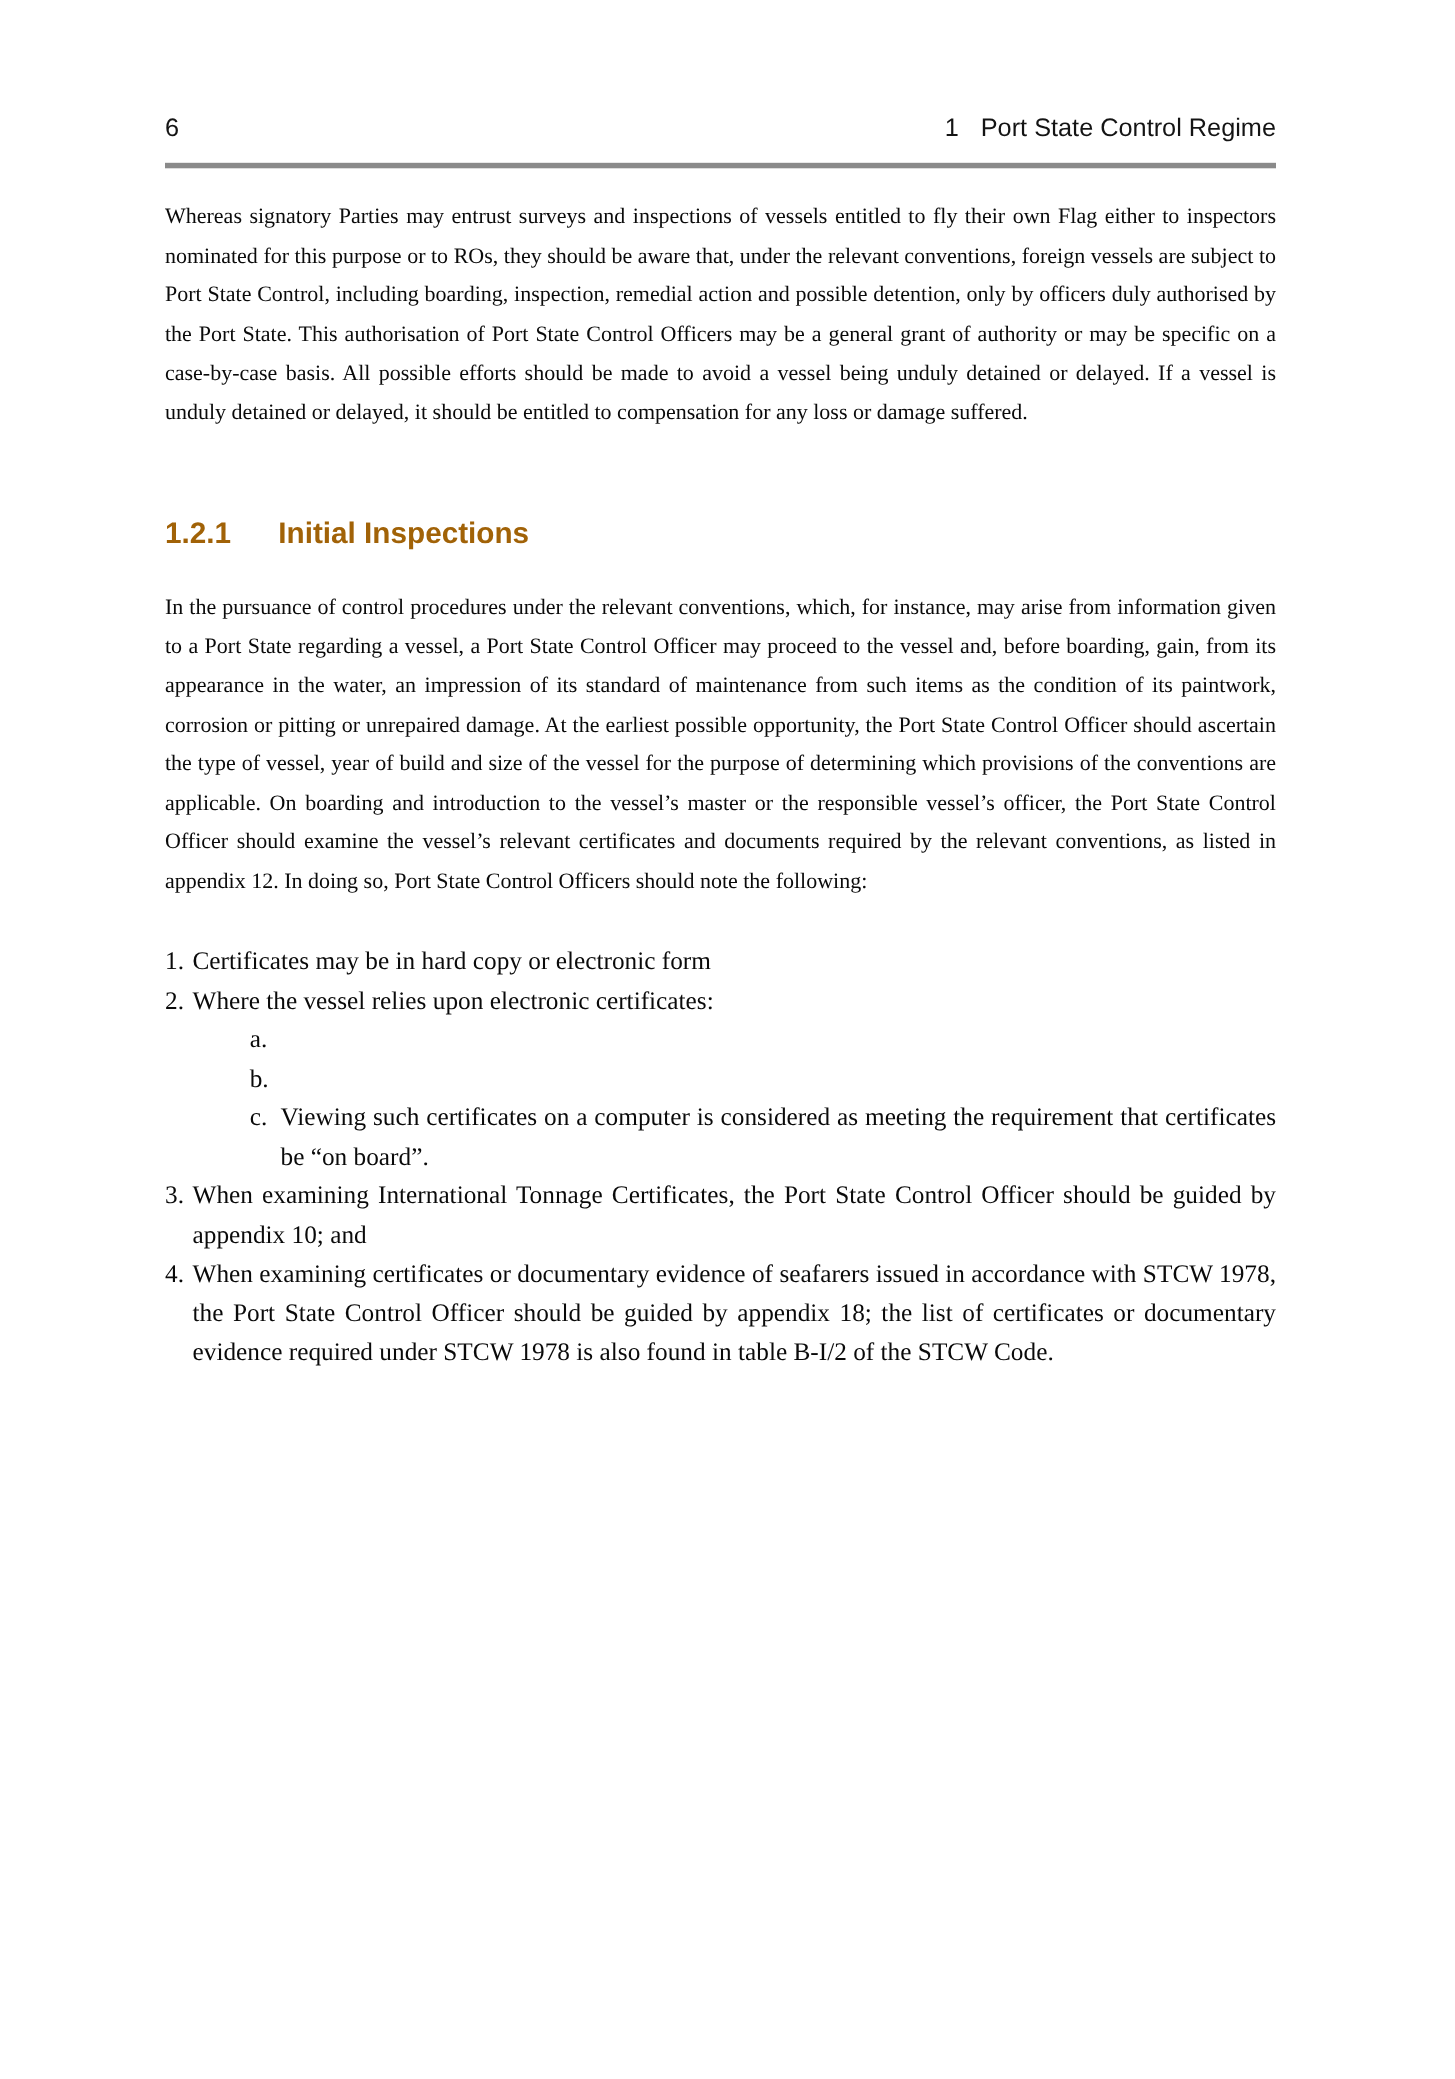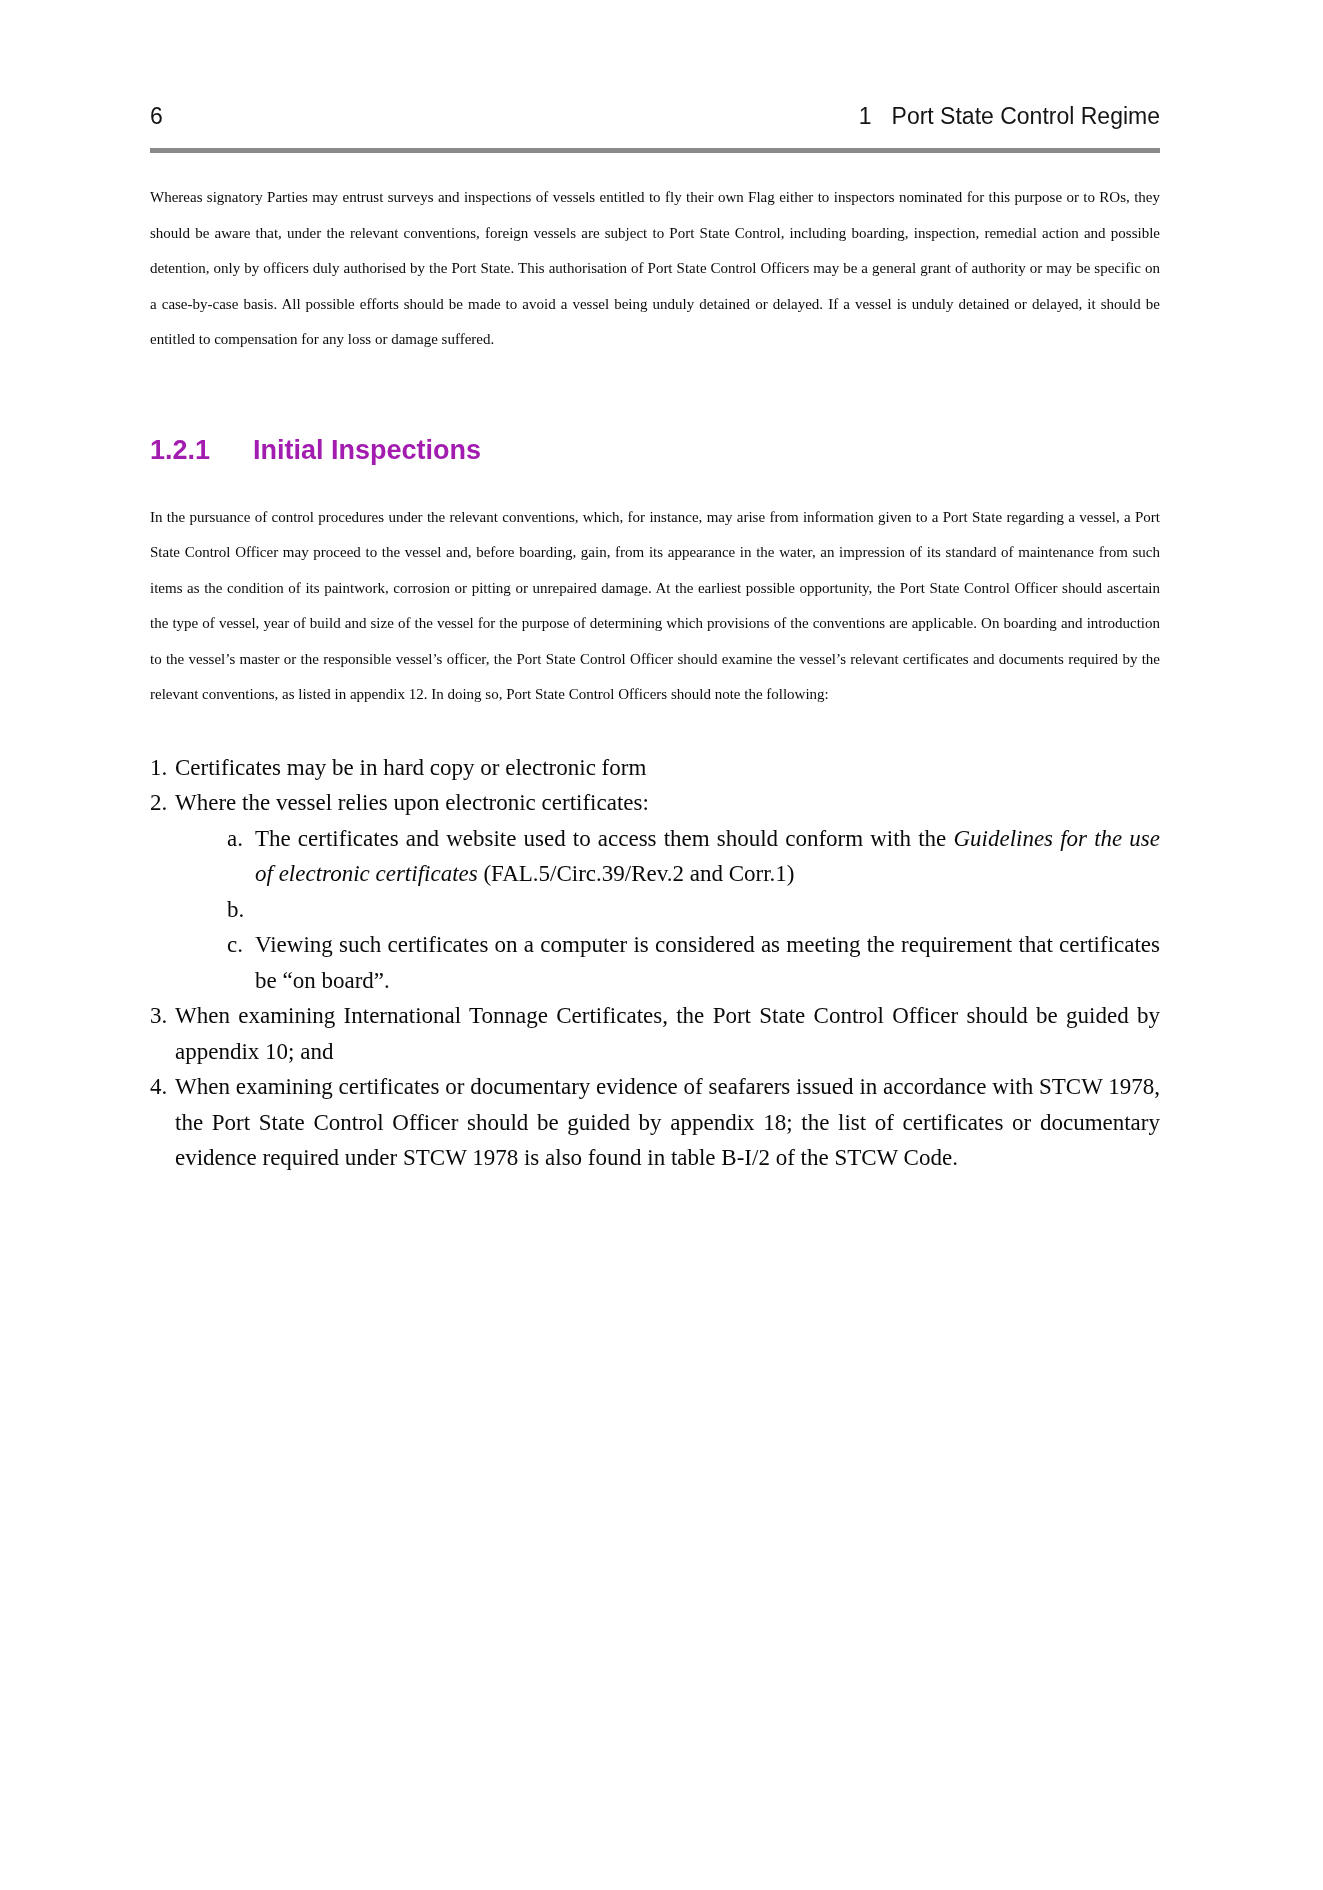--- a/index.html
+++ b/index.html
@@ -35,37 +35,37 @@
     margin-right: 20px;
   }
   .head-rule {
     margin-top: 18px;
     height: 5px;
     background: #8a8a8a;
   }
   
   .body-par {
     margin: 0;
-    font-size: 15px;
+    font-size: 20px;
     line-height: 35.5px;
     text-align: justify;
     color: #0a0a0a;
   }
   .p1 { margin-top: 27px; }
   .p2 { margin-top: 33px; }
   .p3 { margin-top: 47px; }
   
   .section-heading {
     display: flex;
     margin: 76px 0 0 0;
     font-family: "Liberation Sans", sans-serif;
     font-size: 27px;
     font-weight: bold;
     line-height: 33px;
-    color: #a21caf;
+    color: #a16207;
   }
   .section-heading .sec-num {
     flex: 0 0 103px;
   }
   
   .olist {
     margin-top: 37px;
     font-size: 23px;
     line-height: 35.5px;
   }
@@ -119,23 +119,20 @@
       <div class="t">Certificates may be in hard copy or electronic form</div>
     </div>
 
     <div class="li">
       <span class="m">2.</span>
       <div class="t">Where the vessel relies upon electronic certificates:</div>
     </div>
 
     <div class="li sub">
       <span class="m">a.</span>
-      <div class="t">
-        <span>The certificates and website used to access them should conform with the </span><span class="it">Guidelines for the use of electronic certificates</span><span> (FAL.5/Circ.39/Rev.2 and Corr.1)</span>
-      </div>
     </div>
 
     <div class="li sub">
       <span class="m">b.</span>
     </div>
 
     <div class="li sub">
       <span class="m">c.</span>
       <div class="t">Viewing such certificates on a computer is considered as meeting the requirement that certificates be “on board”.</div>
     </div>

